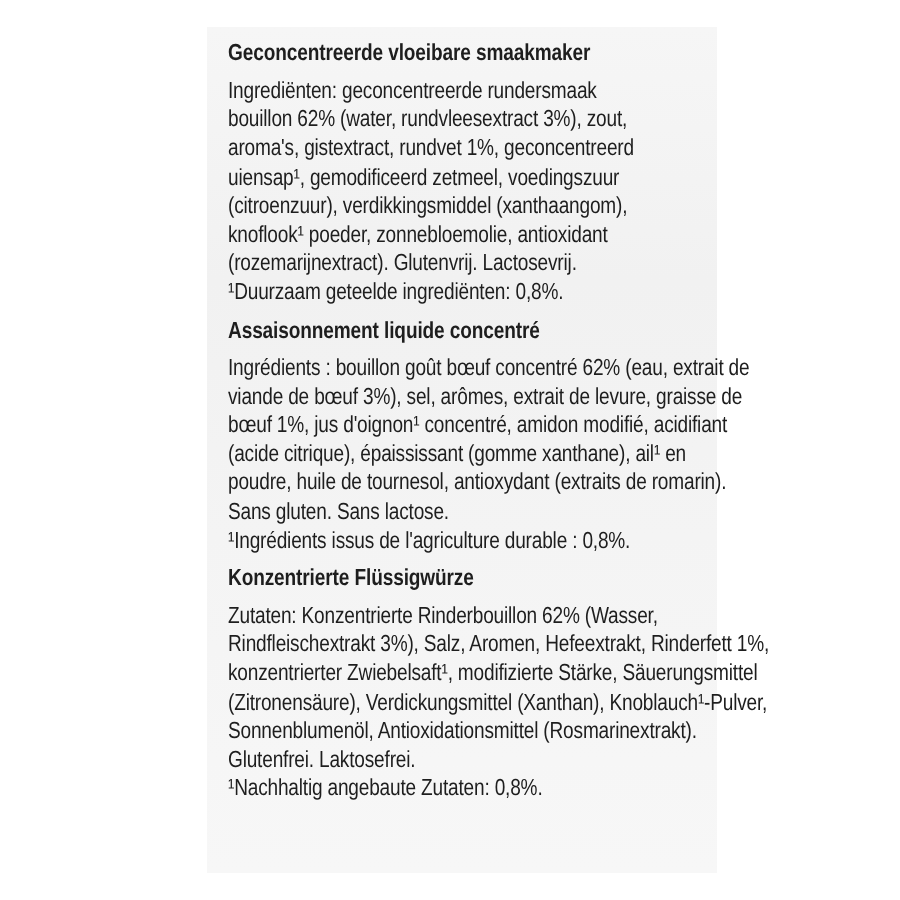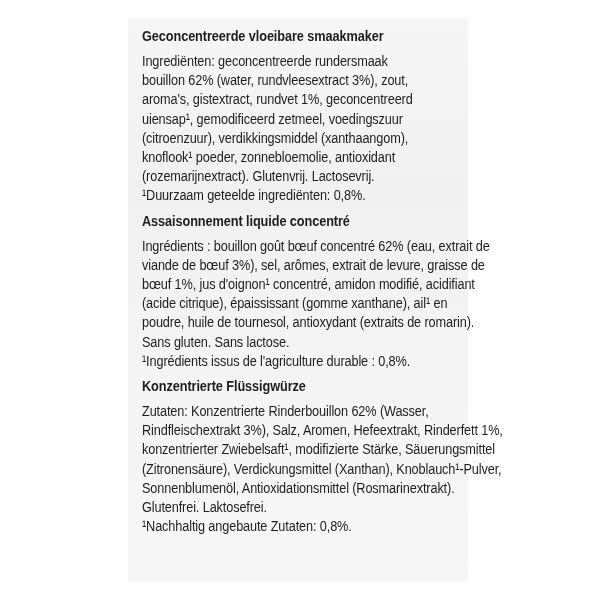--- a/index.html
+++ b/index.html
@@ -5,21 +5,21 @@
     html, body {
       margin: 0;
       padding: 0;
       width: 600px;
       height: 600px;
       background: #ffffff;
       overflow: hidden;
     }
     .panel {
       position: absolute;
-      left: 128px;
+      left: 138px;
       top: 18px;
       width: 340px;
       height: 564px;
       background: linear-gradient(180deg, #f6f6f6 0%, #f1f1f1 30%, #f4f4f4 60%, #f7f7f7 100%);
       box-sizing: border-box;
     }
     .content {
       position: absolute;
       left: 14px;
       top: 8px;

